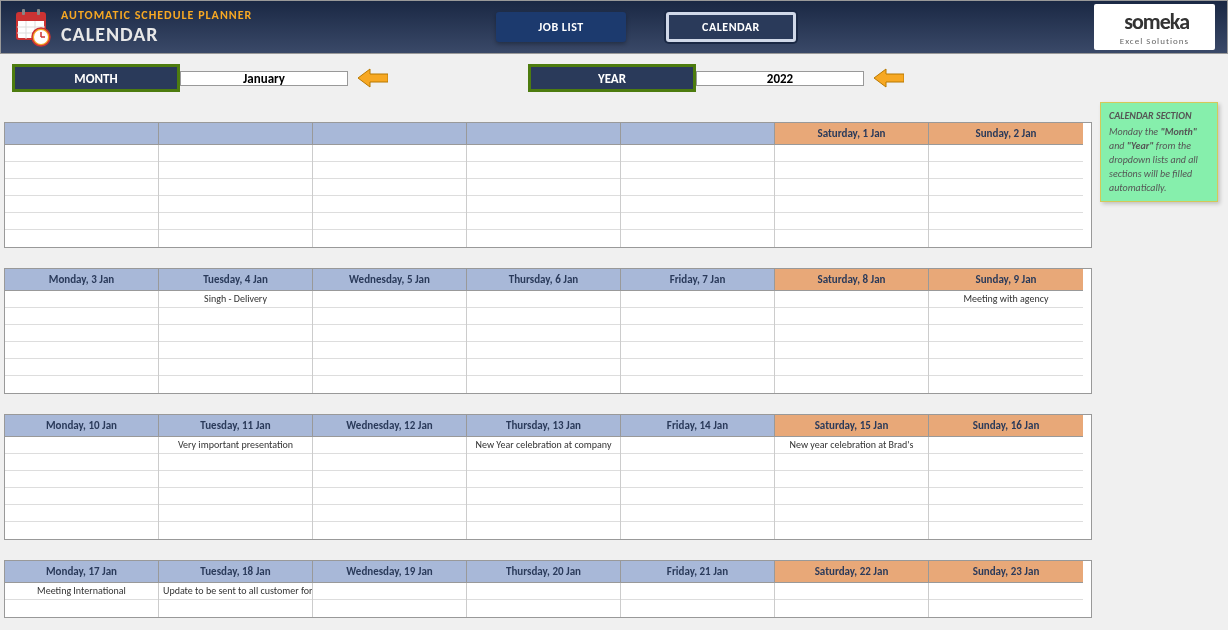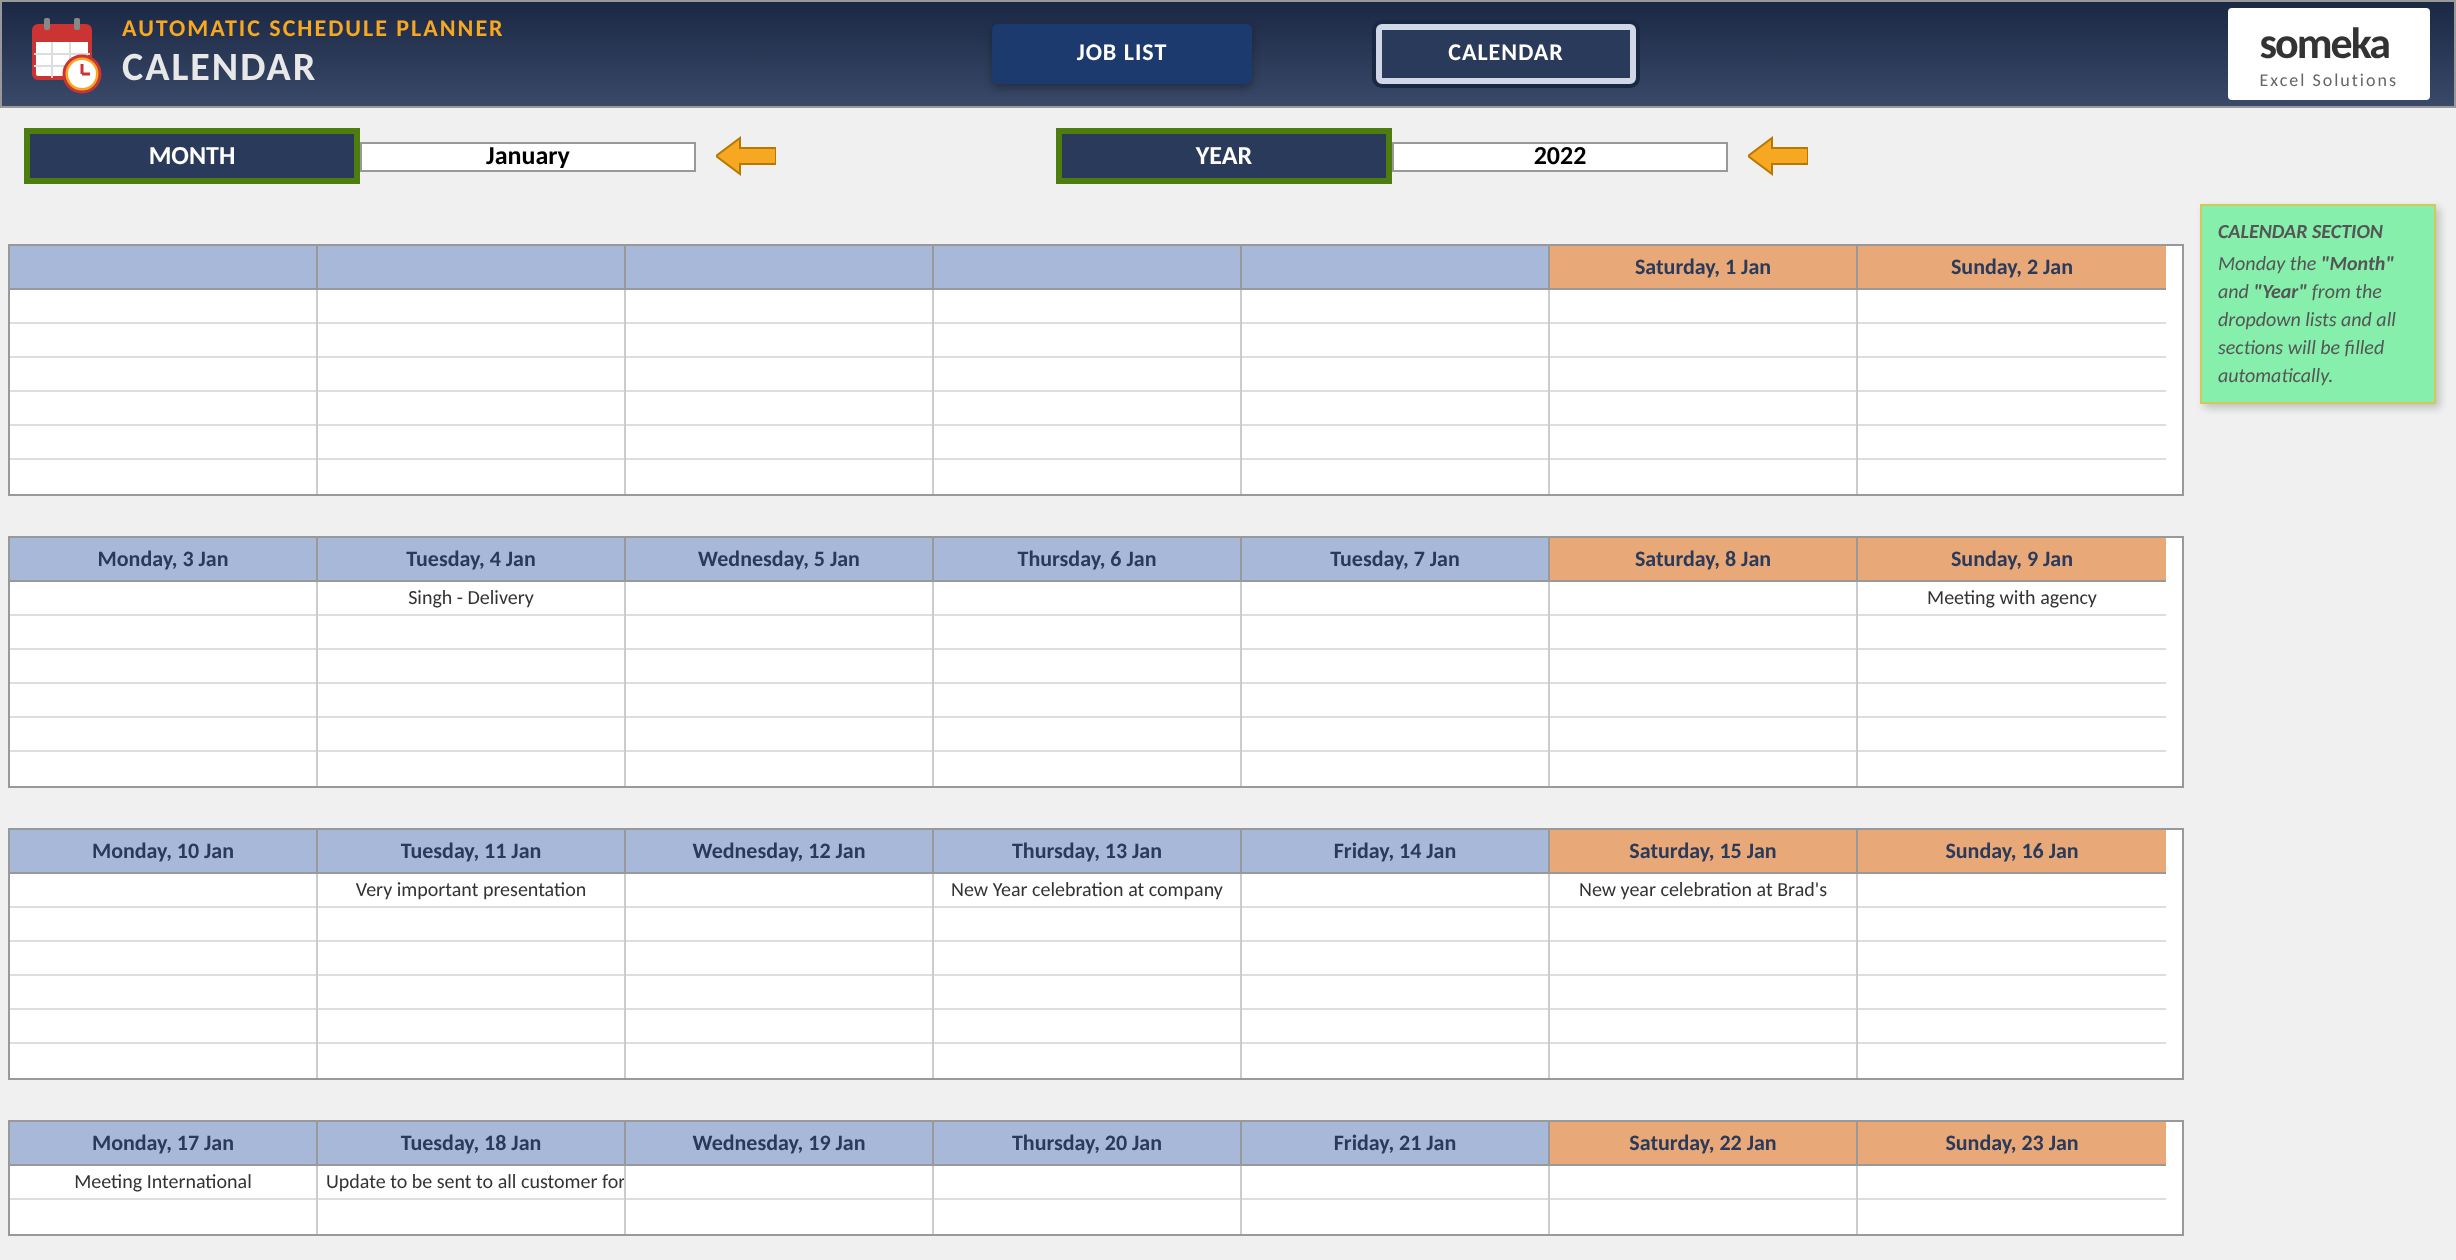--- a/index.html
+++ b/index.html
@@ -4,25 +4,25 @@
 <style>
 * { margin: 0; padding: 0; box-sizing: border-box; }
 body { font-family: Calibri, Arial, sans-serif; font-size: 12px; background: #f0f0f0; width: 1228px; }
 
 .header { background: linear-gradient(#1a2844, #3a4968); height: 54px; display: flex; align-items: center; padding: 0 12px; border: 1px solid #999; position: relative; }
 .logo-block { display: flex; align-items: center; gap: 8px; }
 .cal-icon { width: 40px; height: 40px; }
 .titles { display: flex; flex-direction: column; }
 .title1 { color: #f7a823; font-size: 12px; font-weight: bold; letter-spacing: 1px; }
 .title2 { color: #e8e8e8; font-size: 20px; font-weight: bold; letter-spacing: 1px; }
-.nav-buttons { position: absolute; left: 495px; display: flex; gap: 62px; align-items: center; }
+.nav-buttons { position: absolute; left: 495px; display: flex; gap: 40px; align-items: center; }
 .nav-btn { width: 130px; height: 30px; color: #fff; font-weight: bold; font-size: 12px; display: flex; align-items: center; justify-content: center; border-radius: 3px; cursor: pointer; letter-spacing: 0.5px; }
 .nav-btn.joblist { background: #1c3a6e; box-shadow: 0 2px 4px rgba(0,0,0,0.3); }
 .nav-btn.calendar { background: #2a3a5a; border: 3px solid #d0d8e8; box-shadow: 0 0 0 2px #1a2844; }
-.someka { position: absolute; right: 12px; background: #fff; padding: 4px 16px; border-radius: 2px; text-align: left; }
+.someka { position: absolute; right: 12px; background: #fff; padding: 4px 26px; border-radius: 2px; text-align: right; }
 .someka-main { font-size: 22px; font-weight: bold; color: #333; letter-spacing: -1px; }
 .someka-sub { font-size: 9px; color: #666; letter-spacing: 1px; }
 
 .controls { display: flex; align-items: center; gap: 0; padding: 10px 0 10px 0; background: #f0f0f0; }
 .ctrl-label { width: 168px; height: 28px; background: #2a3a5a; color: #fff; font-weight: bold; display: flex; align-items: center; justify-content: center; font-size: 13px; border: 3px solid #4d7c0f; }
 .ctrl-value { width: 168px; height: 15px; background: #fff; color: #000; font-weight: bold; display: flex; align-items: center; justify-content: center; font-size: 13px; border: 1px solid #999; cursor: pointer; }
 .arrow { width: 30px; height: 22px; margin: 0 20px 0 10px; }
 .ctrl-gap { width: 120px; }
 
 .main-wrap { display: flex; gap: 8px; padding: 0 4px; }
@@ -165,21 +165,21 @@
             <div class="day-cell"></div>
           </div>
         </div>
       </div>
       <div class="week-block">
         <div class="week-head-row">
           <div class="day-head weekday">Monday, 3 Jan</div>
           <div class="day-head weekday">Tuesday, 4 Jan</div>
           <div class="day-head weekday">Wednesday, 5 Jan</div>
           <div class="day-head weekday">Thursday, 6 Jan</div>
-          <div class="day-head weekday">Tuesday, 7 Jan</div>
+          <div class="day-head weekday">Friday, 7 Jan</div>
           <div class="day-head weekend">Saturday, 8 Jan</div>
           <div class="day-head weekend">Sunday, 9 Jan</div>
         </div>
         <div class="week-body-row">
           <div class="day-col">
             <div class="day-cell"></div>
             <div class="day-cell"></div>
             <div class="day-cell"></div>
             <div class="day-cell"></div>
             <div class="day-cell"></div>

